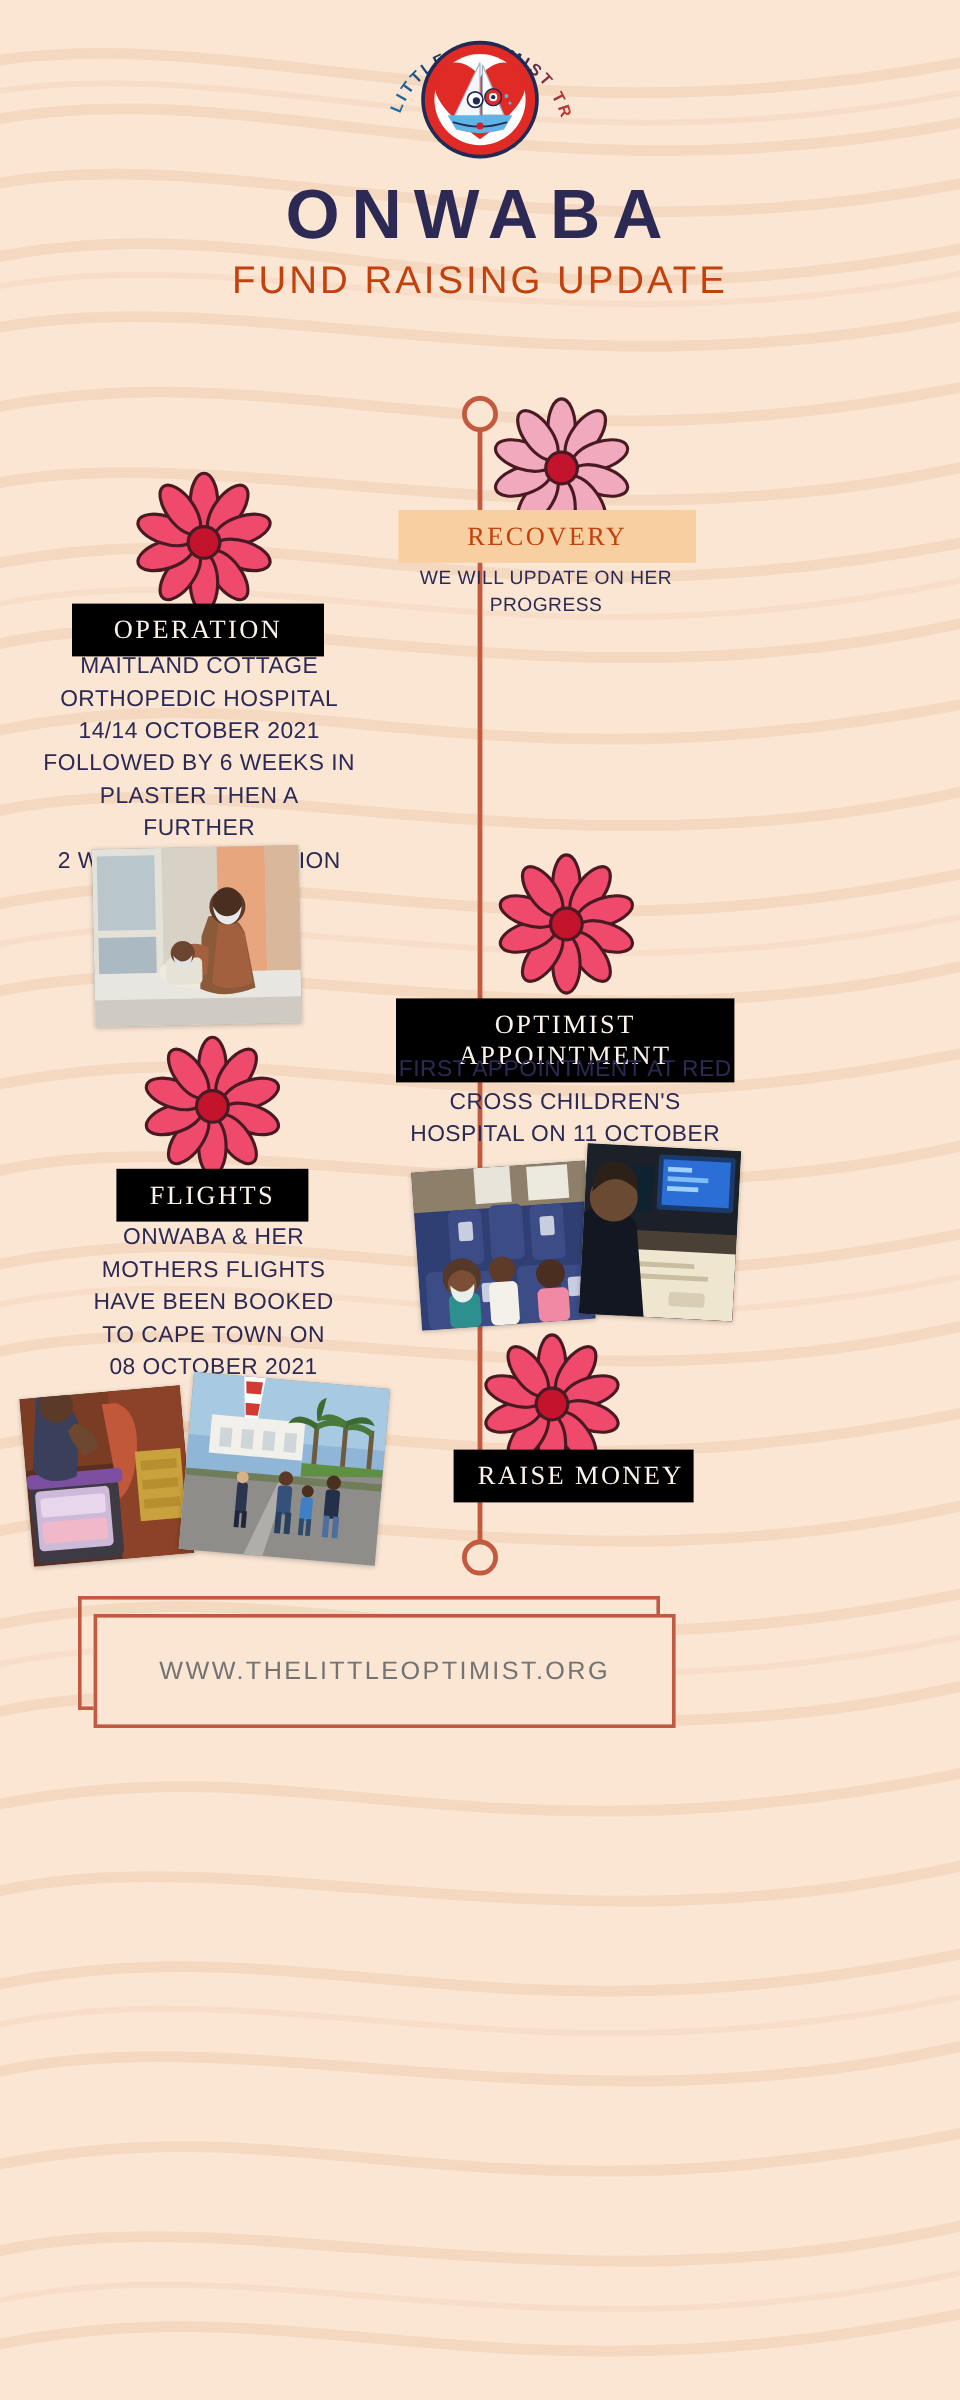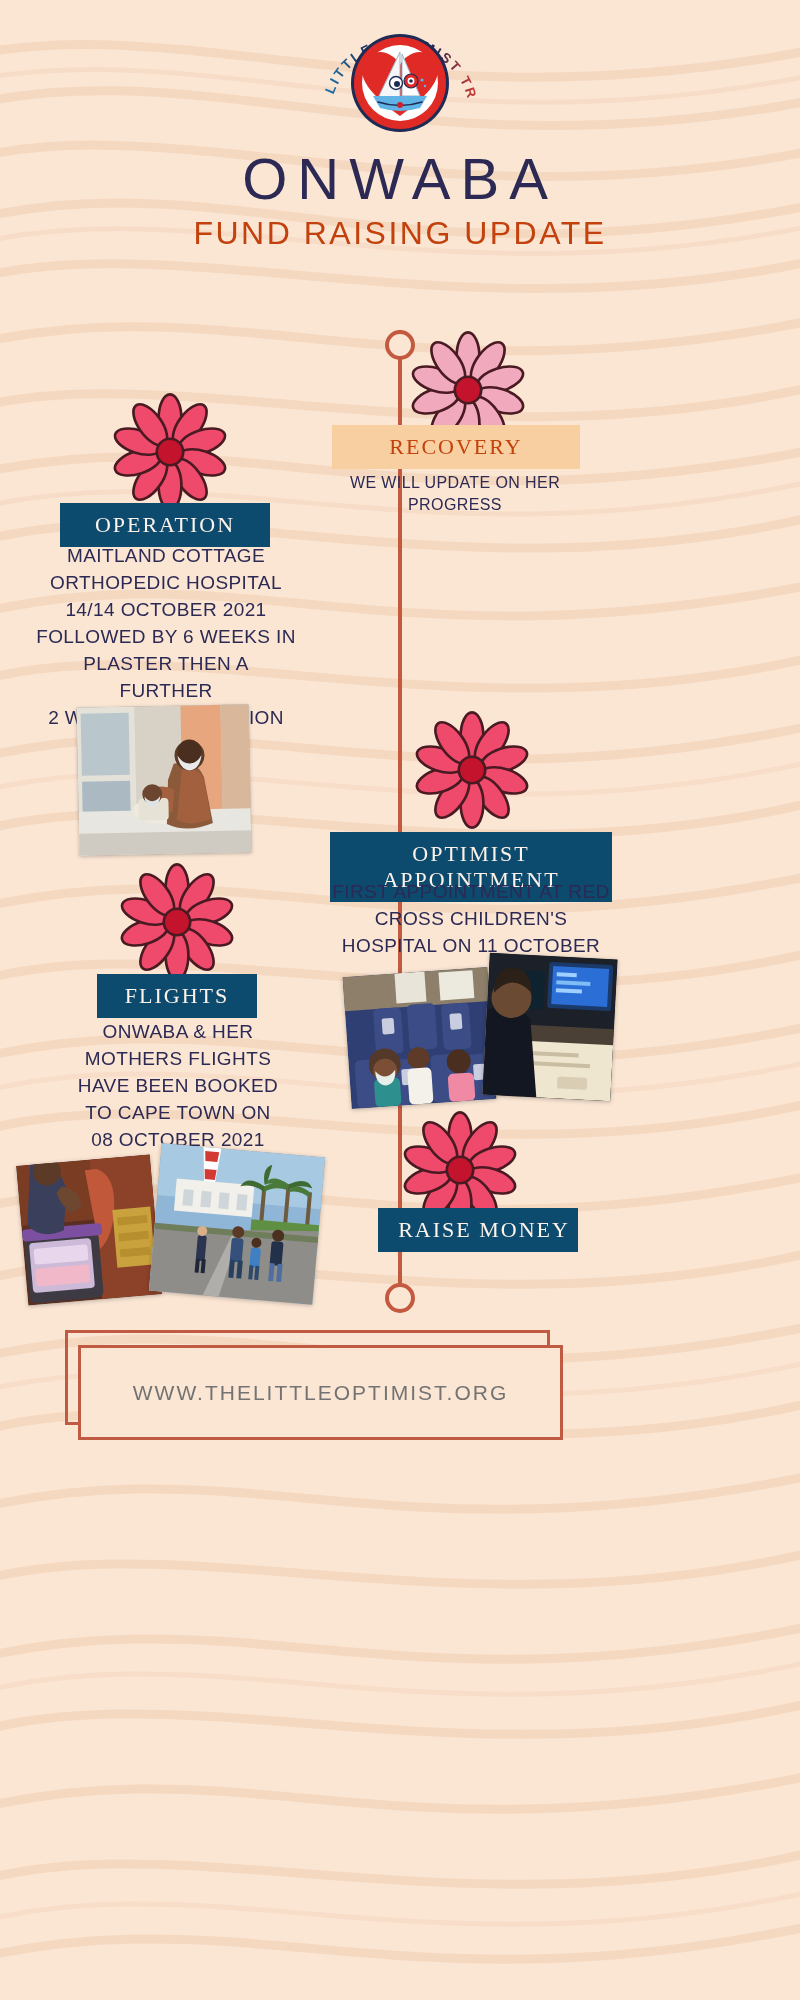--- a/index.html
+++ b/index.html
@@ -15,41 +15,41 @@
   
   .bg-waves { position:absolute; inset:0; z-index:0; }
 
   
   .logo-wrap { position:absolute; left:50%; top:8px; transform:translateX(-50%); width:180px; height:140px; z-index:5; }
 
   
   .title {
     position:absolute; top:145px; left:0; width:800px; text-align:center;
     font-family:"Liberation Sans", sans-serif;
-    font-size:58px; letter-spacing:10px; color:#2c2a54; font-weight:400; z-index:5;
+    font-size:58px; letter-spacing:10px; color:#2c2a54; font-weight:700; z-index:5;
   }
   .subtitle {
     position:absolute; top:215px; left:0; width:800px; text-align:center;
     font-size:32px; letter-spacing:2.5px; color:#c2410c; font-weight:400; z-index:5;
   }
 
   
   .timeline { position:absolute; left:398px; top:330px; width:4px; height:968px; background:#c35a3f; z-index:3; }
   .tl-node { position:absolute; left:50%; transform:translateX(-50%); width:30px; height:30px;
              border:4px solid #c35a3f; border-radius:50%; background:#fbe6d4; z-index:4; }
   .tl-node.top { top:330px; }
   .tl-node.bottom { top:1283px; }
 
   
   .banner {
     position:absolute; text-align:center; color:#fdf3ea;
     font-family:"Liberation Serif", serif;
     font-size:22px; letter-spacing:2px; padding:9px 0; z-index:6;
   }
-  .banner.dark { background:#0c4a6e; }
+  .banner.dark { background:#000000; }
   .banner.light { background:#f8cfa0; color:#c2410c; }
 
   .body-text {
     position:absolute; text-align:center; color:#2c2a54;
     font-size:19px; line-height:27px; letter-spacing:0.4px; z-index:6;
   }
   .body-text.small { font-size:16px; line-height:22px; }
 
   
   .photo { position:absolute; overflow:hidden; background:#b5a99a; z-index:6;

